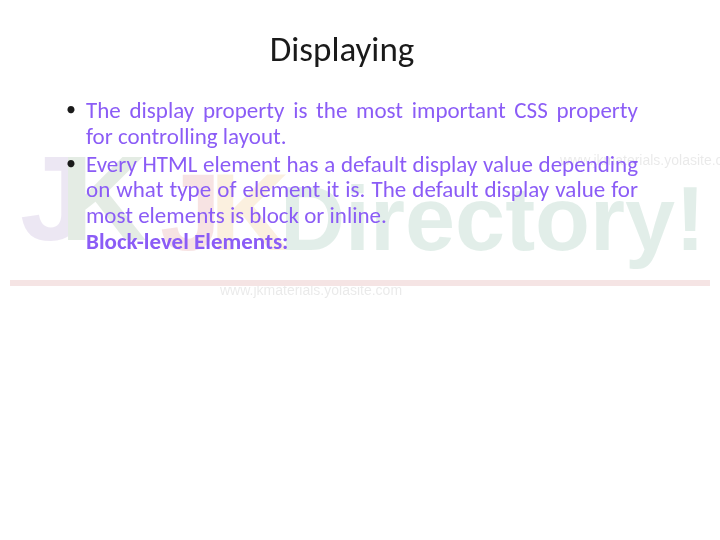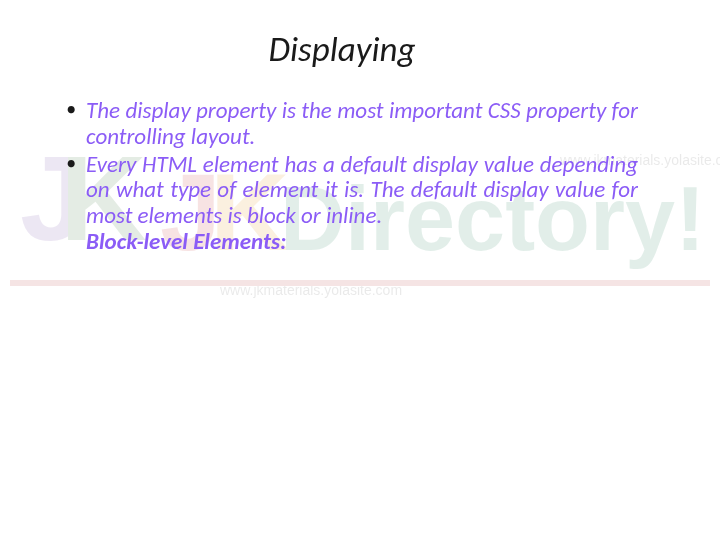--- a/index.html
+++ b/index.html
@@ -17,21 +17,20 @@
     top: 0; left: 0; width: 720px; height: 540px;
     pointer-events: none;
     opacity: 0.12;
   }
   .slide {
     position: relative;
     width: 680px;
     height: 540px;
     box-sizing: border-box;
     padding: 22px 34px 20px 38px;
-    font-style: italic;
   }
   .title {
     text-align: center;
     font-size: 35px;
     color: #1a1a1a;
     margin: 6px 0 28px 0;
     font-weight: 400;
   }
   ul.bullets {
     list-style: none;

